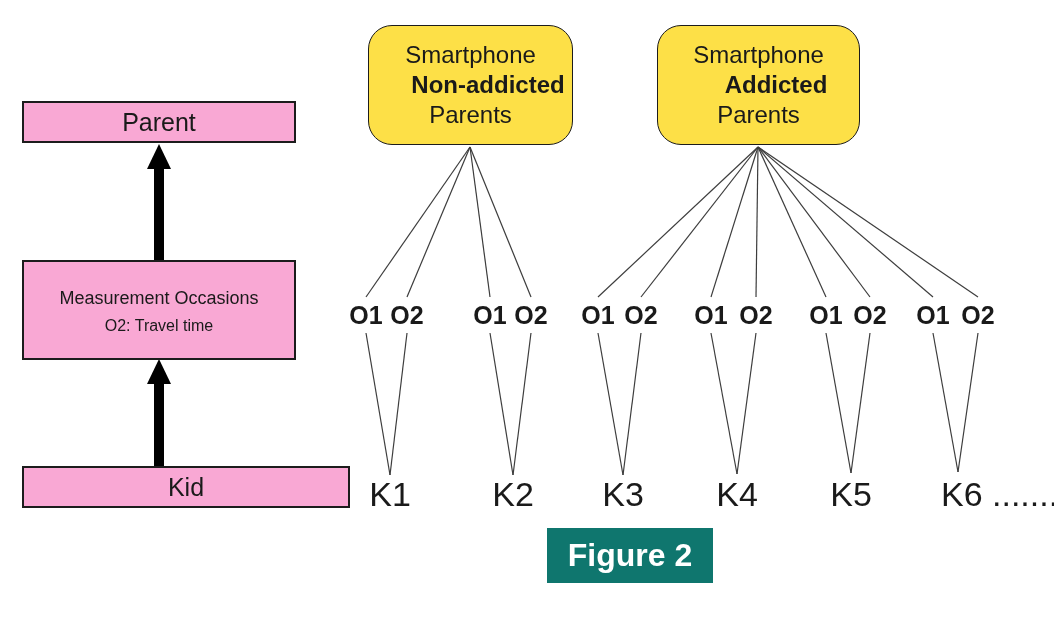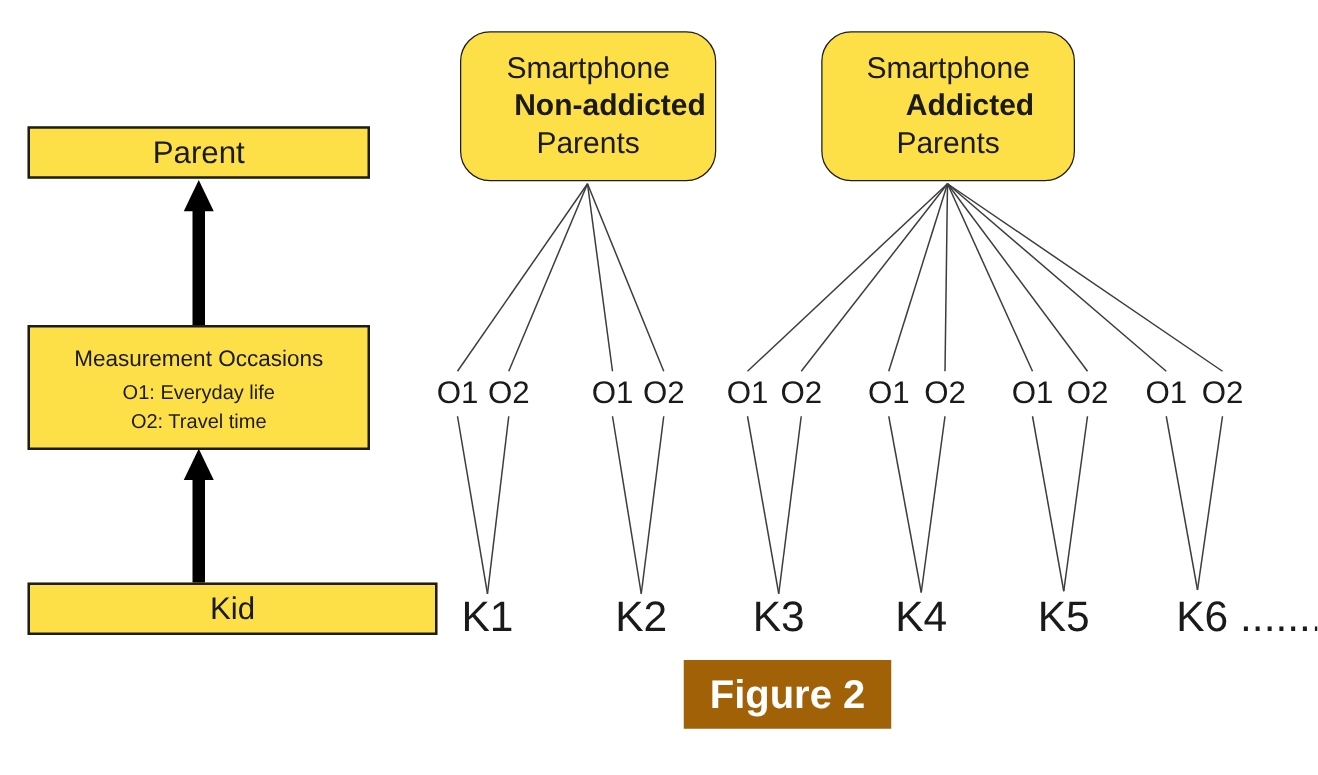--- a/index.html
+++ b/index.html
@@ -11,21 +11,21 @@
     color:#1a1a1a;
     overflow:hidden;
   }
   .stage svg.wires{position:absolute;left:0;top:0;}
 
   
   .rectbox{
     position:absolute;
     box-sizing:border-box;
     border:2px solid #1c1c1c;
-    background:#fde047;
+    background:#f9a8d4;
     display:flex;align-items:center;justify-content:center;
     text-align:center;
   }
   .box-parent{left:22px;top:101px;width:274px;height:42px;font-size:25px;}
   .box-occasions{left:22px;top:260px;width:274px;height:100px;flex-direction:column;}
   .occ-title{font-size:18px;line-height:31px;}
   .occ-sub{font-size:16px;line-height:23px;}
   .box-kid{left:22px;top:466px;width:328px;height:42px;font-size:25px;}
 
   
@@ -39,34 +39,34 @@
     font-size:24px;line-height:30px;text-align:center;
   }
   .roundbox .bold{font-weight:bold;margin-left:35px;}
   .box-nonaddicted{left:368px;top:25px;width:205px;height:120px;}
   .box-addicted{left:657px;top:25px;width:203px;height:120px;}
 
   
   .olabel{
     position:absolute;top:315px;
     transform:translate(-50%,-50%);
-    font-size:25px;white-space:nowrap;
+    font-size:25px;white-space:nowrap;font-weight:bold;
   }
   
   .klabel{
     position:absolute;top:494px;
     transform:translate(-50%,-50%);
     font-size:34px;white-space:nowrap;
   }
   .klabel.anchor-left{transform:translateY(-50%);}
 
   
   .caption{
     position:absolute;left:547px;top:528px;width:166px;height:55px;
-    background:#a16207;color:#ffffff;
+    background:#0f766e;color:#ffffff;
     font-size:32px;font-weight:bold;
     display:flex;align-items:center;justify-content:center;
   }
 </style>
 </head>
 <body>
 
 <div class="stage">
 
   <svg class="wires" width="1054" height="620" viewBox="0 0 1054 620">
@@ -114,21 +114,20 @@
       <polygon points="159,144 147,169 171,169" fill="#000000"></polygon>
     </g>
   </svg>
 
   <div class="rectbox box-parent">
     <span>Parent</span>
   </div>
 
   <div class="rectbox box-occasions">
     <div class="occ-title">Measurement Occasions</div>
-    <div class="occ-sub">O1: Everyday life</div>
     <div class="occ-sub">O2: Travel time</div>
   </div>
 
   <div class="rectbox box-kid">
     <span>Kid</span>
   </div>
 
   <div class="roundbox box-nonaddicted">
     <div>Smartphone</div>
     <div class="bold">Non-addicted</div>

